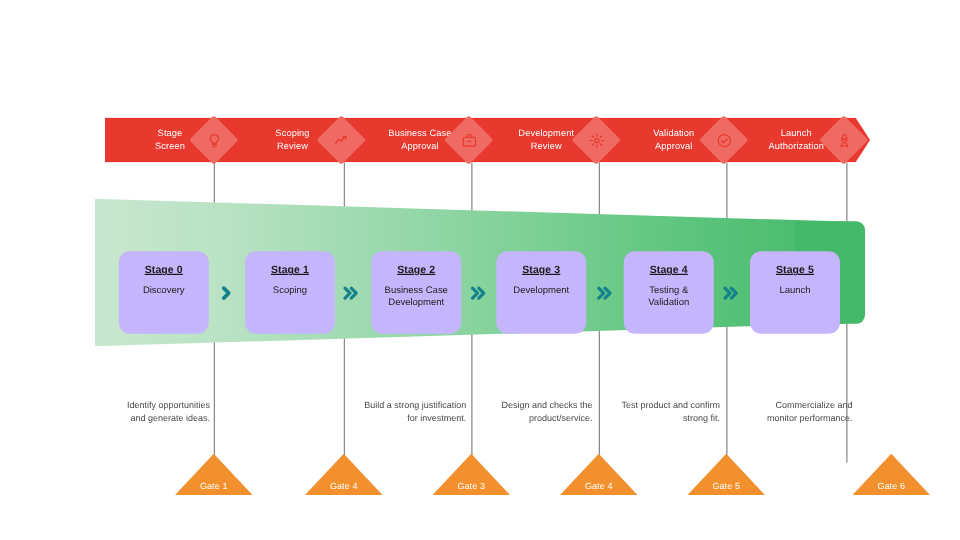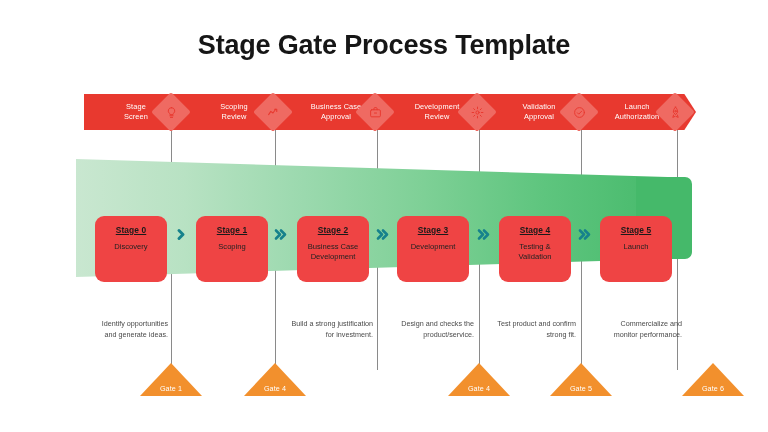--- a/index.html
+++ b/index.html
@@ -121,28 +121,27 @@
     background: #45b96a;
     border-radius: 0 7px 7px 0;
   }
 
   
   .stage-card {
     position: absolute;
     top: 201px;
     width: 72px;
     height: 66px;
-    background: #ef4444;
+    background: #c4b5fd;
     border-radius: 9px;
     display: flex;
     flex-direction: column;
     align-items: center;
     padding-top: 9px;
     box-sizing: border-box;
-    margin-top: 15px;
   }
   .stage-num {
     font-size: 8.4px;
     font-weight: bold;
     color: #1a1a1a;
     text-decoration: underline;
     letter-spacing: 0.1px;
   }
   .stage-name {
     margin-top: 7px;
@@ -197,21 +196,20 @@
     color: #ffffff;
     font-size: 7.2px;
     letter-spacing: 0.1px;
   }
 </style>
 </head>
 <body>
 
 <div id="slide">
 
-  <div id="page-title">Stage Gate Process Template</div>
 
   <div class="vline" style="left:171px;"></div>
   <div class="vline" style="left:275px;"></div>
   <div class="vline" style="left:377px;"></div>
   <div class="vline" style="left:479px;"></div>
   <div class="vline" style="left:581px;"></div>
   <div class="vline" style="left:677px;"></div>
 
   <div id="gate-bar">
     <div id="gate-bar-shape"></div>
@@ -378,20 +376,24 @@
   </div>
 
   <div class="gate-tri" style="left:140px;">
     <div class="gate-tri-shape"></div>
     <div class="gate-tri-label">Gate 1</div>
   </div>
   <div class="gate-tri" style="left:244px;">
     <div class="gate-tri-shape"></div>
     <div class="gate-tri-label">Gate 4</div>
   </div>
+  <div class="gate-tri" style="left:346px;">
+    <div class="gate-tri-shape"></div>
+    <div class="gate-tri-label">Gate 3</div>
+  </div>
   <div class="gate-tri" style="left:448px;">
     <div class="gate-tri-shape"></div>
     <div class="gate-tri-label">Gate 4</div>
   </div>
   <div class="gate-tri" style="left:550px;">
     <div class="gate-tri-shape"></div>
     <div class="gate-tri-label">Gate 5</div>
   </div>
   <div class="gate-tri" style="left:682px;">
     <div class="gate-tri-shape"></div>

